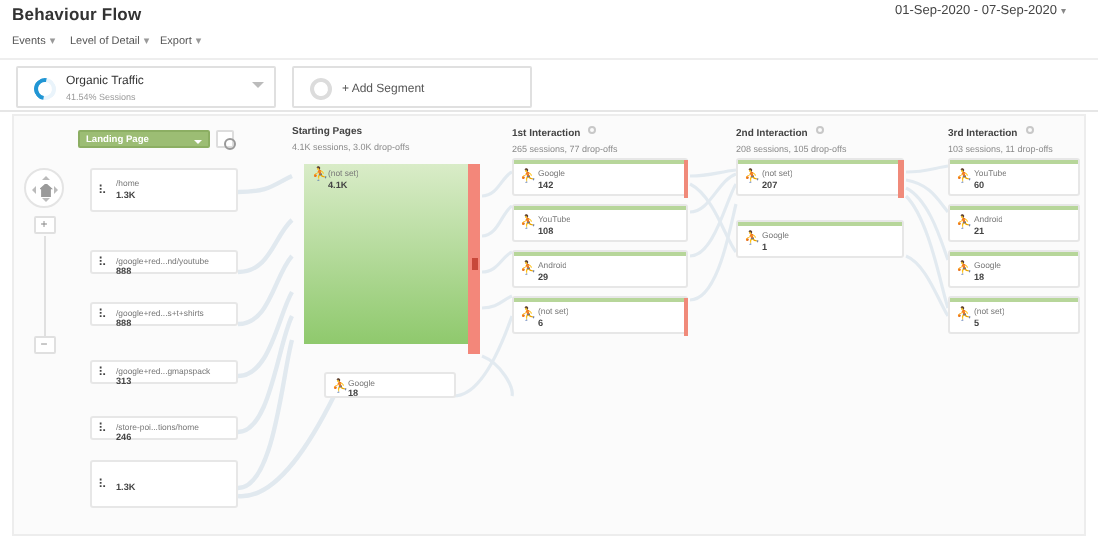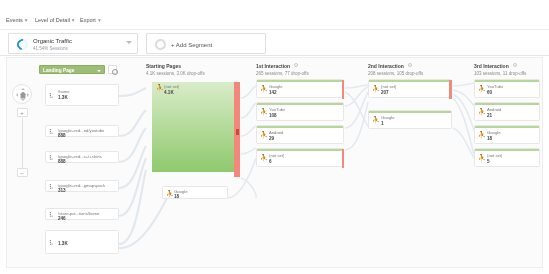--- a/index.html
+++ b/index.html
@@ -169,20 +169,26 @@
     position:absolute; left:1.5px; top:47px; width:3px; height:6px;
     background:#c8483a;
   }
   svg.flows { position:absolute; left:0; top:0; width:537px; height:211px; }
 </style>
 </head>
 <body>
 
 <div class="page">
 
+  <div class="hdr">
+    <div class="title">Behaviour Flow</div>
+    <div class="daterange">
+      <span>01-Sep-2020 - 07-Sep-2020</span><span class="carat">▾</span>
+    </div>
+  </div>
 
   <div class="toolbar">
     <div class="tb-item" style="left:6px;">
       <span>Events</span><span class="dd">▾</span>
     </div>
     <div class="tb-item" style="left:35px;">
       <span>Level of Detail</span><span class="dd">▾</span>
     </div>
     <div class="tb-item" style="left:80px;">
       <span>Export</span><span class="dd">▾</span>

